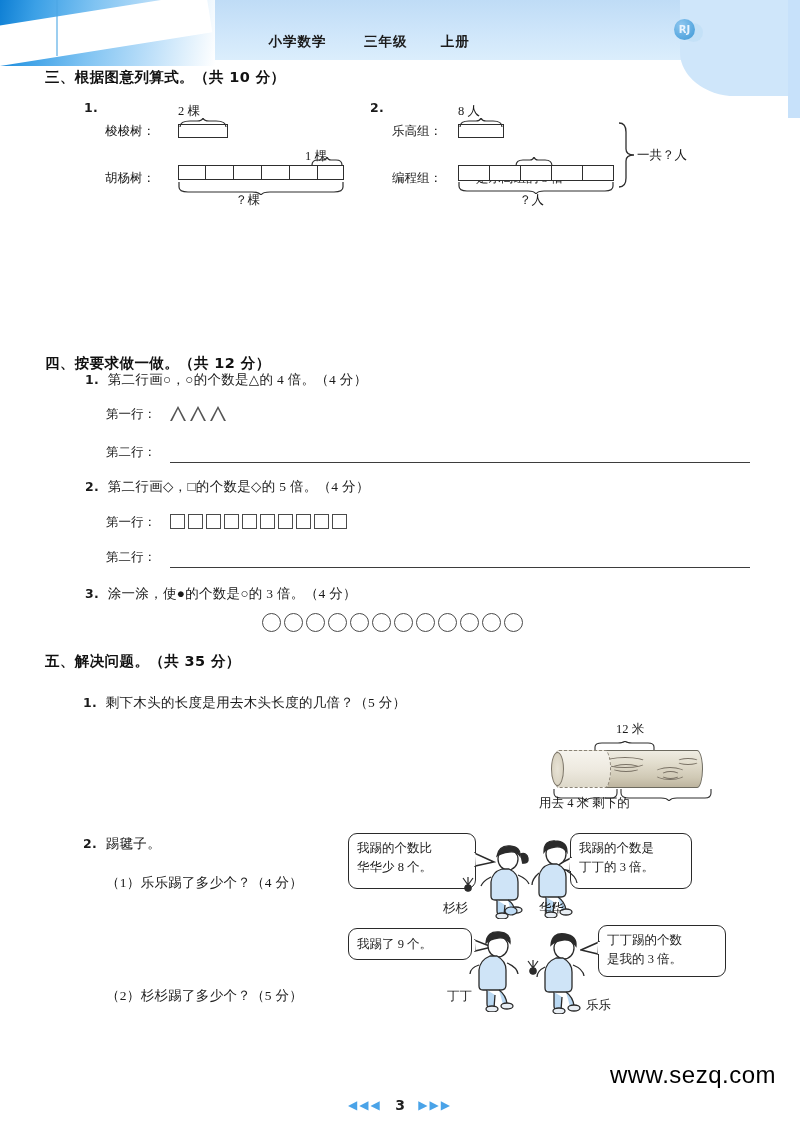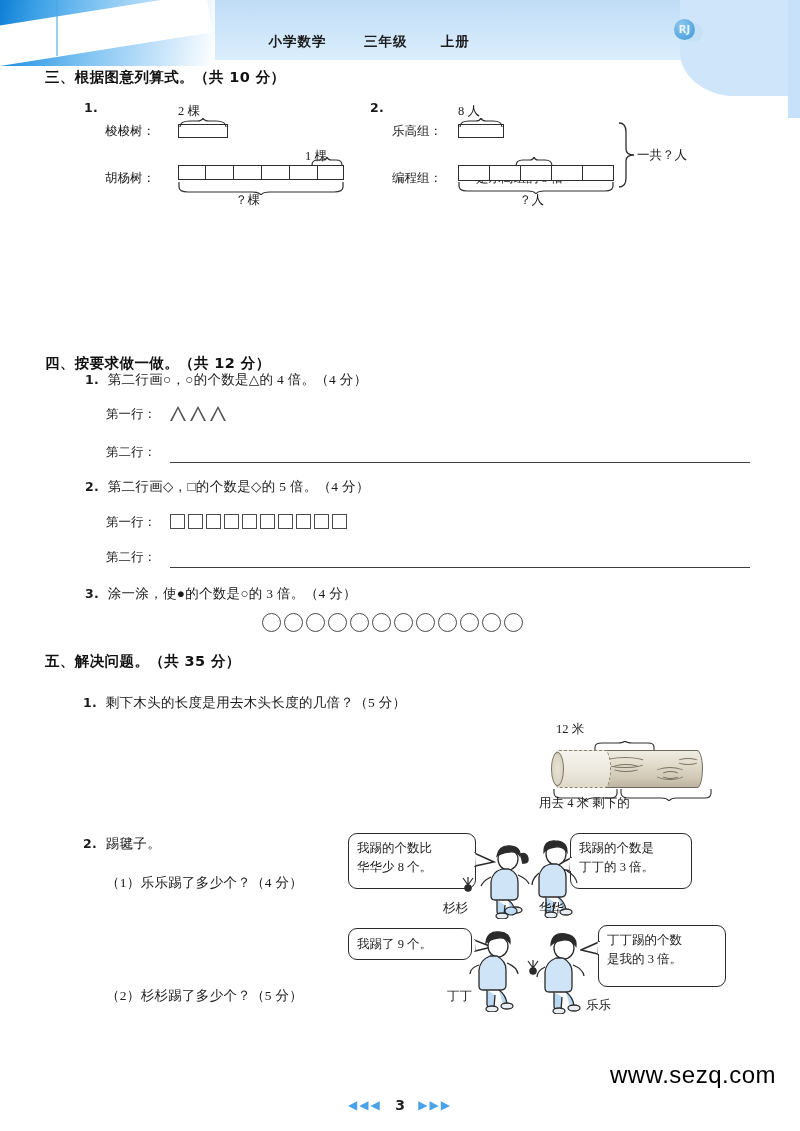--- a/index.html
+++ b/index.html
@@ -284,21 +284,21 @@
       <div class="circ"></div>
     </div>
 
   <div class="sec-head" style="left:45px;top:652px;">五、解决问题。（共 35 分）</div>
 
   <div class="q" style="left:83px;top:694px;">
     <span class="num">1.</span>
     <span style="display:inline-block;width:5px"></span><span>剩下木头的长度是用去木头长度的几倍？（5 分）</span>
   </div>
 
-  <div class="lbl" style="left:556px;top:721px;">12 米</div>
+  <div class="lbl" style="left:616px;top:721px;">12 米</div>
   <svg width="62" height="12" style="position:absolute;left:594px;top:741px;">
     <path d="M1,11 L1,6 Q1,2 8,2 L24,2 Q29,2 31,0 Q33,2 38,2 L54,2 Q60,2 60,6 L60,11" fill="none" stroke="#2e2e2e" stroke-width="1.1"></path>
   </svg>
   <div class="log-wrap" style="left:553px;top:750px;width:160px;height:40px;">
     <div class="log-body">
       <div class="grain" style="left:22px;top:6px;width:40px;height:9px;"></div>
       <div class="grain" style="left:30px;top:13px;width:26px;height:6px;"></div>
       <div class="grain" style="left:72px;top:16px;width:30px;height:11px;"></div>
       <div class="grain" style="left:79px;top:20px;width:17px;height:6px;"></div>
       <div class="grain" style="left:95px;top:7px;width:20px;height:5px;"></div>
@@ -338,21 +338,21 @@
   </svg>
 
   <div class="bubble" style="left:348px;top:928px;width:124px;height:32px;line-height:20px;padding-top:5px;">
     <span class="ln">我踢了 9 个。</span>
   </div>
   <svg width="20" height="16" style="position:absolute;left:474px;top:938px;">
     <path d="M0,2 L18,9 L1,13 Z" fill="#fff" stroke="#2a2a2a" stroke-width="1.5"></path>
     <path d="M0,2 L0,13" stroke="#fff" stroke-width="2.6"></path>
   </svg>
 
-  <div class="bubble" style="left:598px;top:925px;width:128px;height:62px;">
+  <div class="bubble" style="left:598px;top:925px;width:128px;height:52px;">
     <span class="ln">丁丁踢的个数</span>
     <span class="ln">是我的 3 倍。</span>
   </div>
   <svg width="20" height="18" style="position:absolute;left:580px;top:940px;">
     <path d="M19,2 L1,10 L18,14 Z" fill="#fff" stroke="#2a2a2a" stroke-width="1.5"></path>
     <path d="M19,2 L19,14" stroke="#fff" stroke-width="2.6"></path>
   </svg>
 
   <svg class="kid" style="left:478px;top:845px;" width="56" height="74" viewBox="0 0 56 74">
     <g stroke="#2b2b2b" stroke-width="1.3" fill="none">

